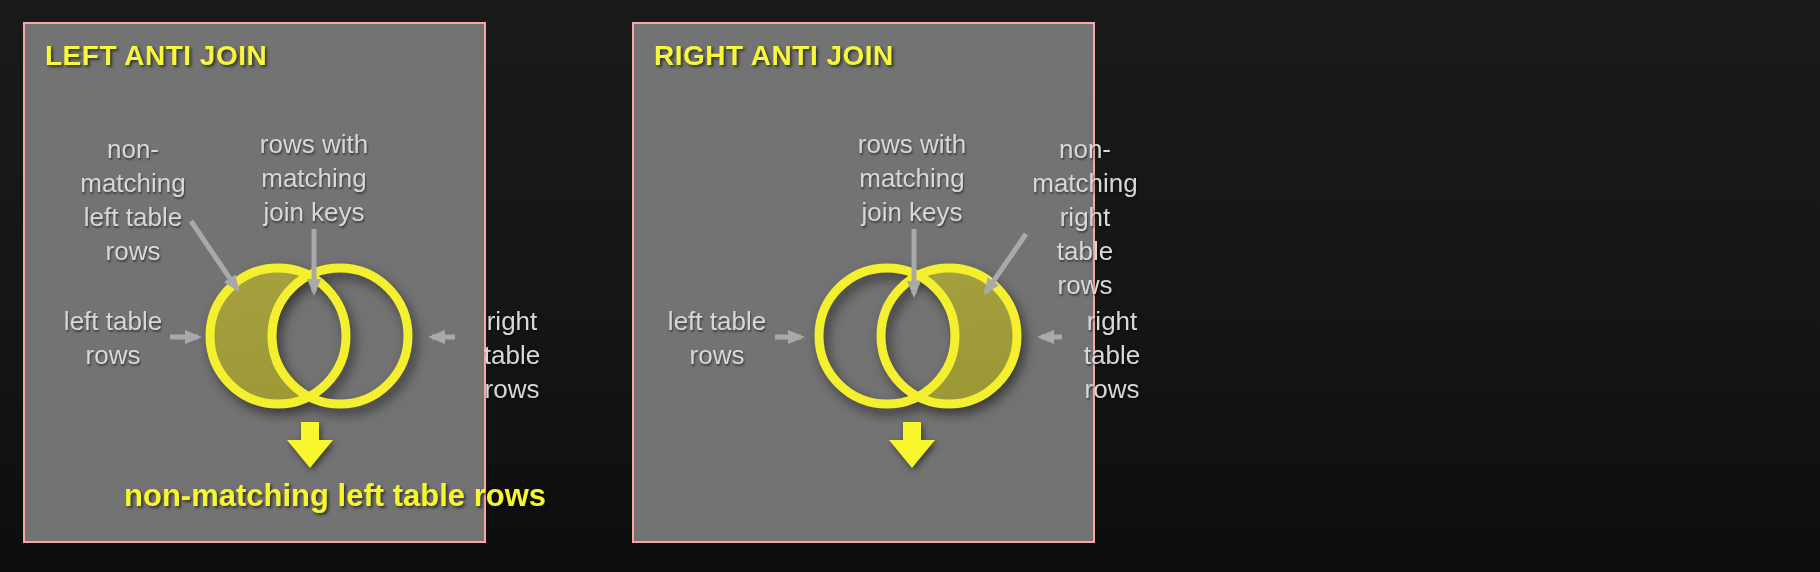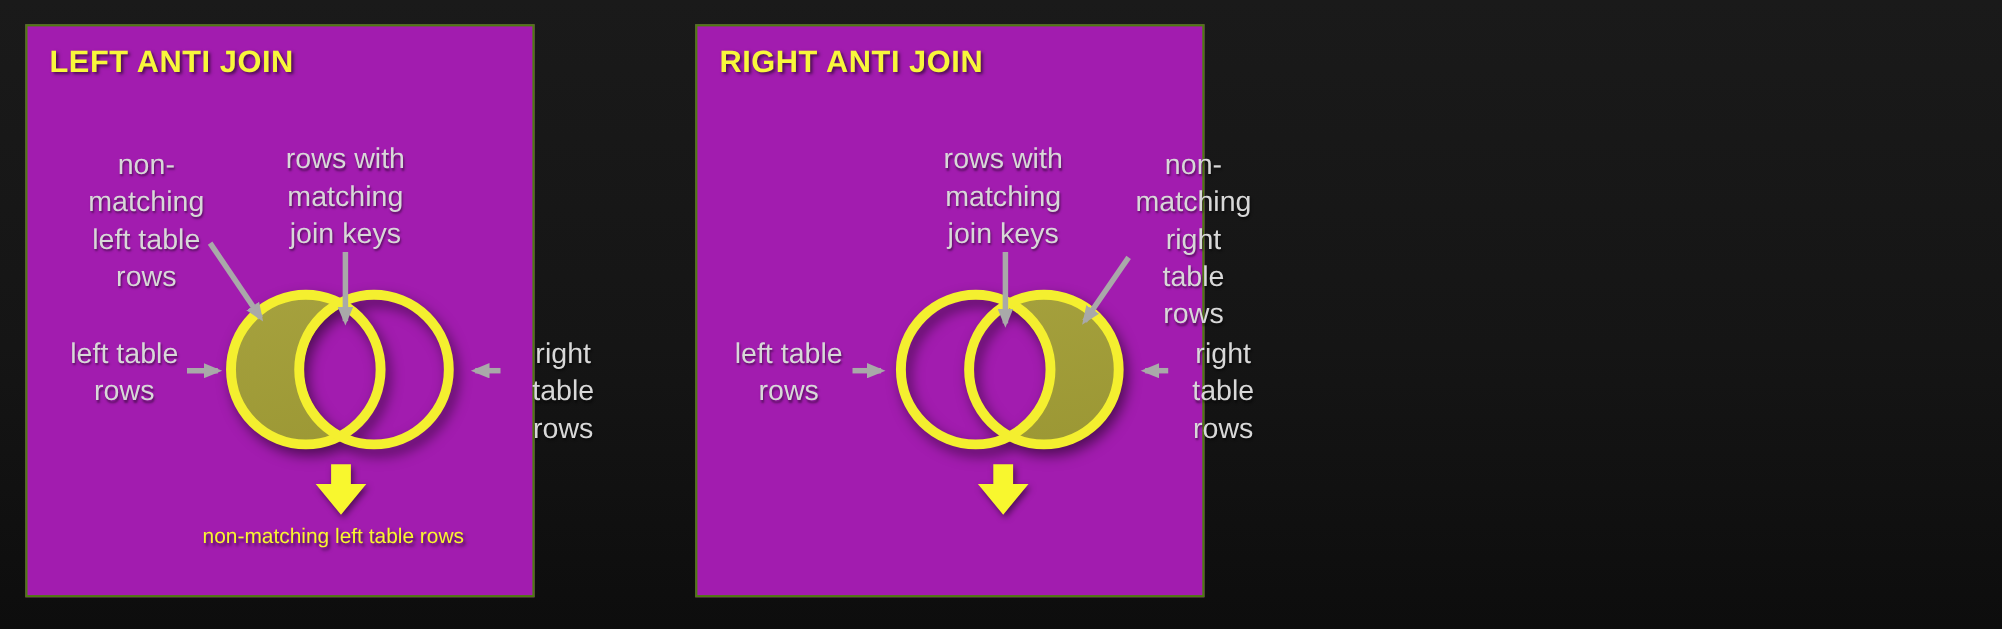--- a/index.html
+++ b/index.html
@@ -6,22 +6,22 @@
   body {
     width:1820px; height:572px;
     background: linear-gradient(180deg,#1a1a1a 0%, #151515 55%, #0d0d0d 100%);
     font-family:"Liberation Sans", sans-serif;
     position:relative; overflow:hidden;
   }
   .panel {
     position:absolute; top:22px;
     width:463px; height:521px;
     box-sizing:border-box;
-    background:#a21caf;
-    border:2px solid #4d7c0f;
+    background:#737373;
+    border:2px solid #fca5a5;
   }
   #p0 { left:23px; }
   #p1 { left:632px; }
   .title {
     position:absolute; left:20px; top:16px; margin:0;
     font-size:28px; font-weight:bold; letter-spacing:.5px;
     color:#f8f73b;
     text-shadow:2px 2px 3px rgba(0,0,0,.55);
   }
   .venn { position:absolute; left:0; top:0; width:576px; height:517px; }
@@ -36,23 +36,24 @@
   #p0 .lbl-match   { left:289px; top:103px; }
   #p0 .lbl-ltable  { left:88px;  top:280px; }
   #p0 .lbl-rtable  { left:487px; top:280px; }
   #p1 .lbl-match   { left:278px; top:103px; }
   #p1 .lbl-nonmatch{ left:451px; top:108px; }
   #p1 .lbl-ltable  { left:83px;  top:280px; }
   #p1 .lbl-rtable  { left:478px; top:280px; }
   .result {
     position:absolute; left:0; top:454px; width:556px;
     text-align:center;
-    font-size:19px; font-weight:normal;
+    font-size:31px; font-weight:bold;
     color:#f8f72e;
     text-shadow:2px 2px 3px rgba(0,0,0,.55);
+    padding-left:32px;
   }
   .circ { fill:none; stroke:#f4ef2f; stroke-width:9; }
   .shadowed { filter:drop-shadow(4px 6px 6px rgba(0,0,0,.5)); }
   .garrow { stroke:#a9a9a9; stroke-width:5; fill:none; }
   .bigarrow { fill:#f8f72e; filter:drop-shadow(2px 3px 3px rgba(0,0,0,.5)); }
 </style>
 </head>
 <body>
 
 <section class="panel" id="p0">

